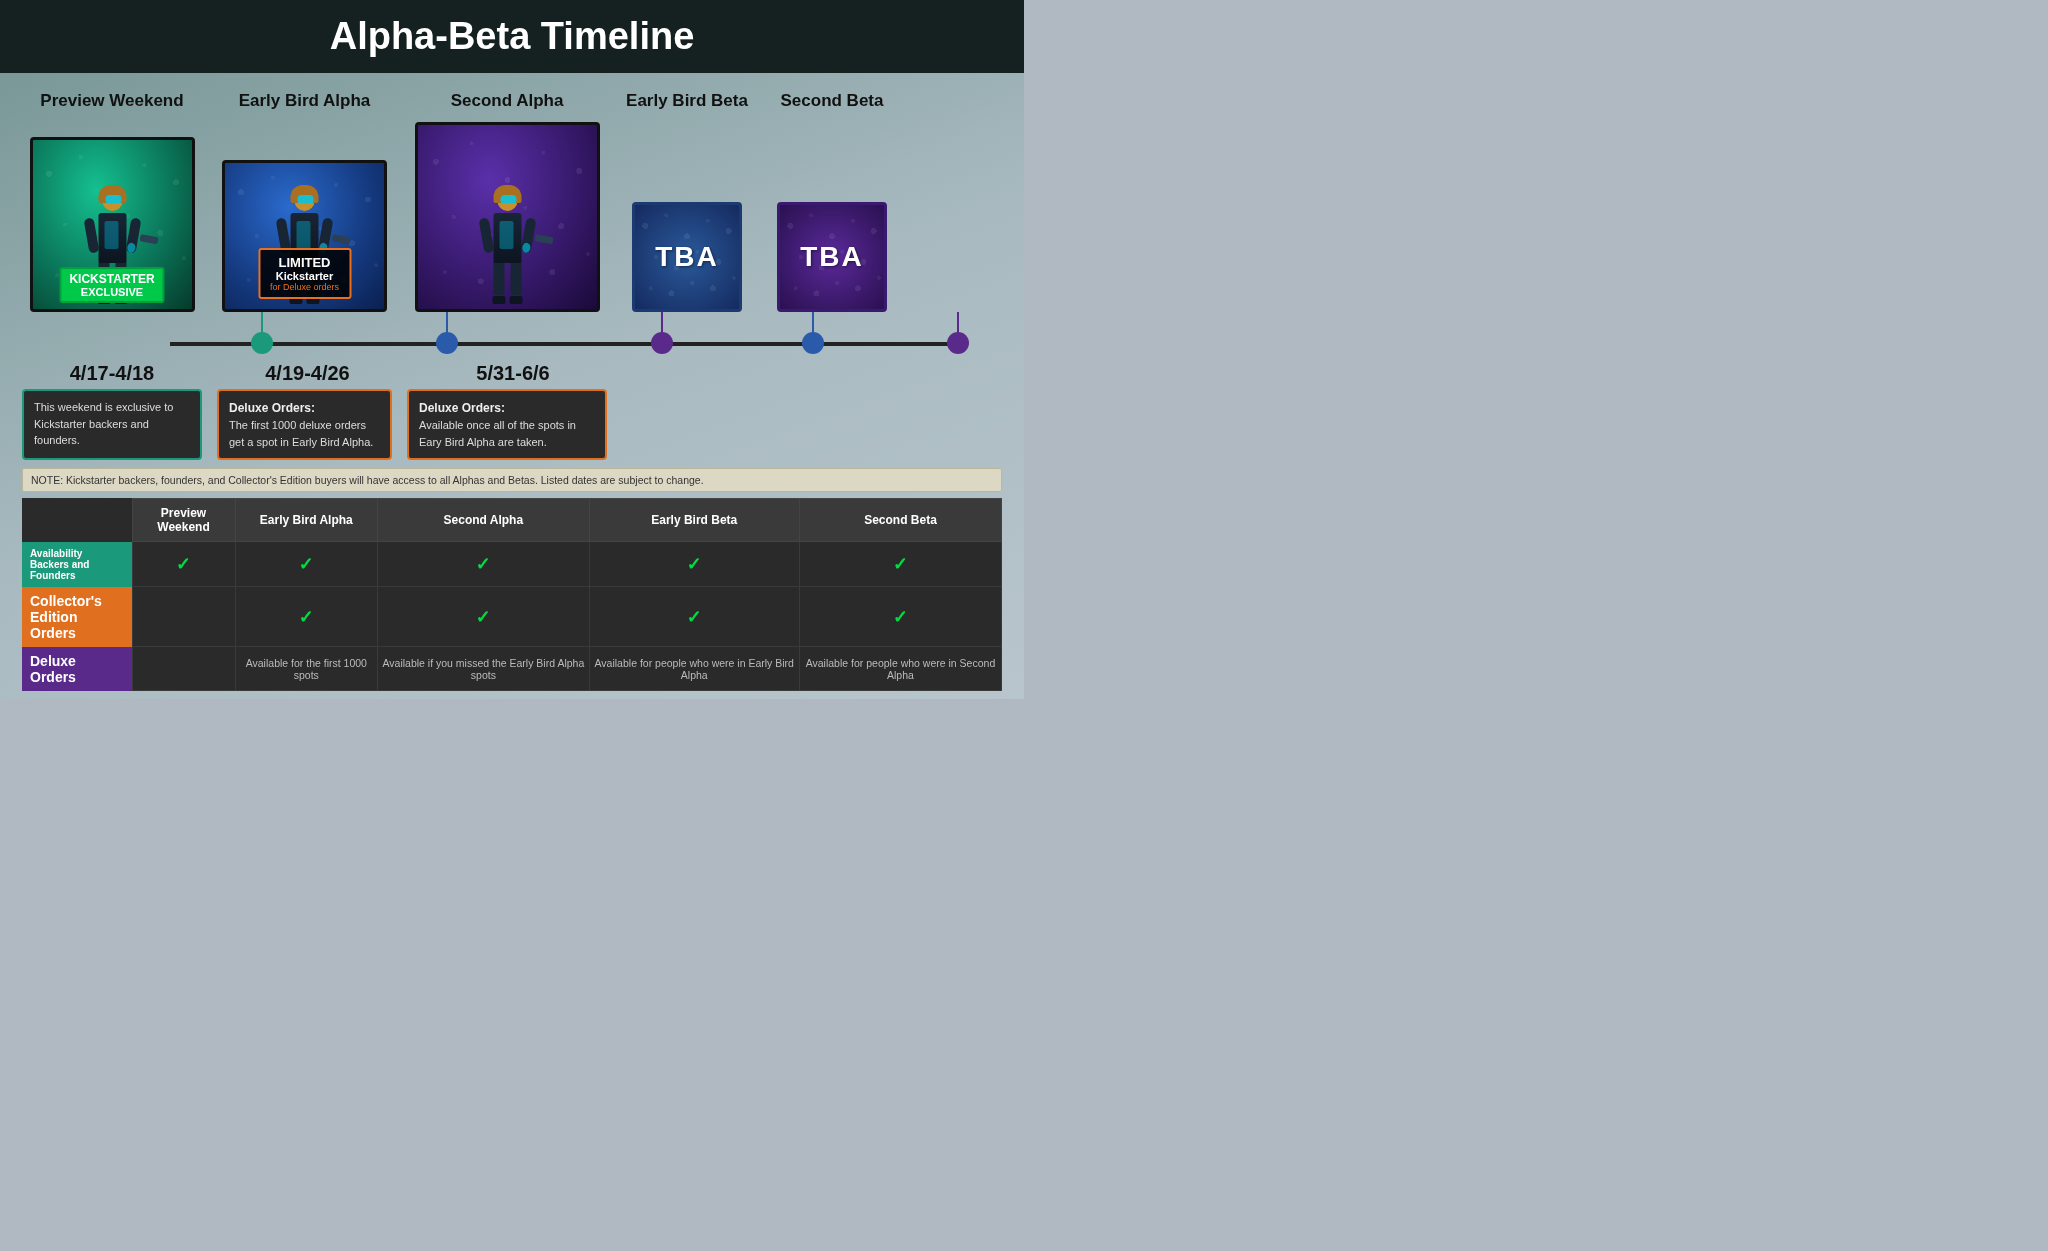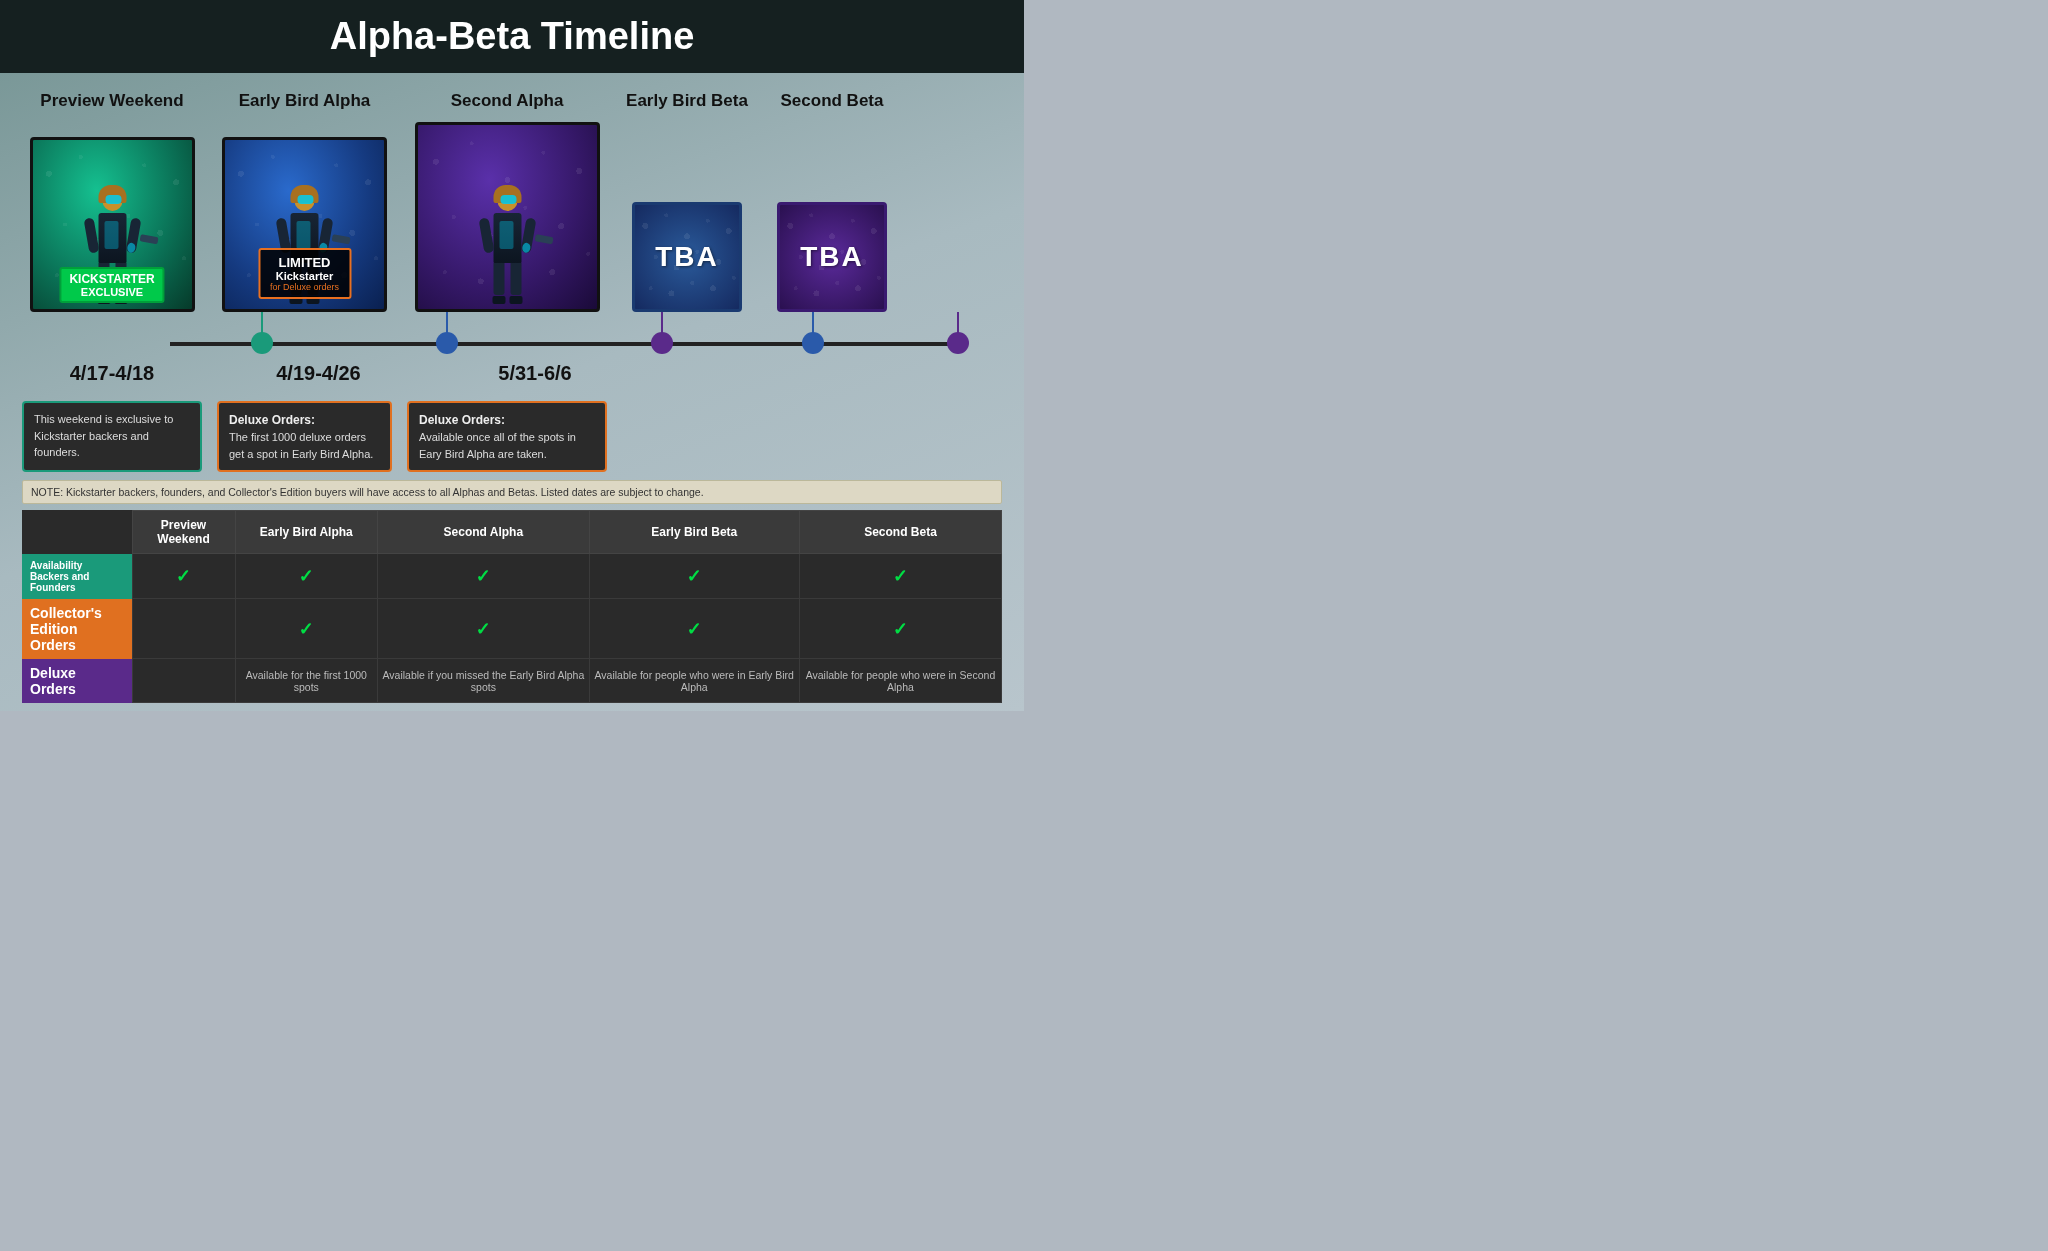--- a/index.html
+++ b/index.html
@@ -146,21 +146,21 @@
 
     .game-img-teal {
       background: radial-gradient(ellipse at 40% 30%, #15c090 0%, #0a7055 60%, #063a2a 100%);
       width: 165px;
       height: 175px;
     }
 
     .game-img-blue {
       background: radial-gradient(ellipse at 40% 30%, #2a6acc 0%, #153a80 60%, #0a2050 100%);
       width: 165px;
-      height: 175px;
+      height: 152px;
     }
 
     .game-img-purple {
       background: radial-gradient(ellipse at 40% 30%, #5a30aa 0%, #351868 60%, #1a0a38 100%);
       width: 185px;
       height: 190px;
     }
 
     .game-img-tba-blue {
       background: radial-gradient(ellipse at 50% 50%, #2a5a9a 0%, #152a60 100%);
@@ -185,22 +185,22 @@
       font-size: 28px;
       font-weight: 700;
       letter-spacing: 2px;
       text-shadow: 1px 1px 3px rgba(0,0,0,0.5);
     }
 
     
     .date-row {
       display: grid;
       grid-template-columns: 180px 175px 200px 130px 130px;
-      gap: 0 29px;
-      margin-bottom: 16px;
+      gap: 0 18px;
+      margin-bottom: 4px;
     }
     .date-cell {
       text-align: center;
       font-size: 20px;
       font-weight: 900;
       color: #111;
     }
 
     
     .infobox-row {

